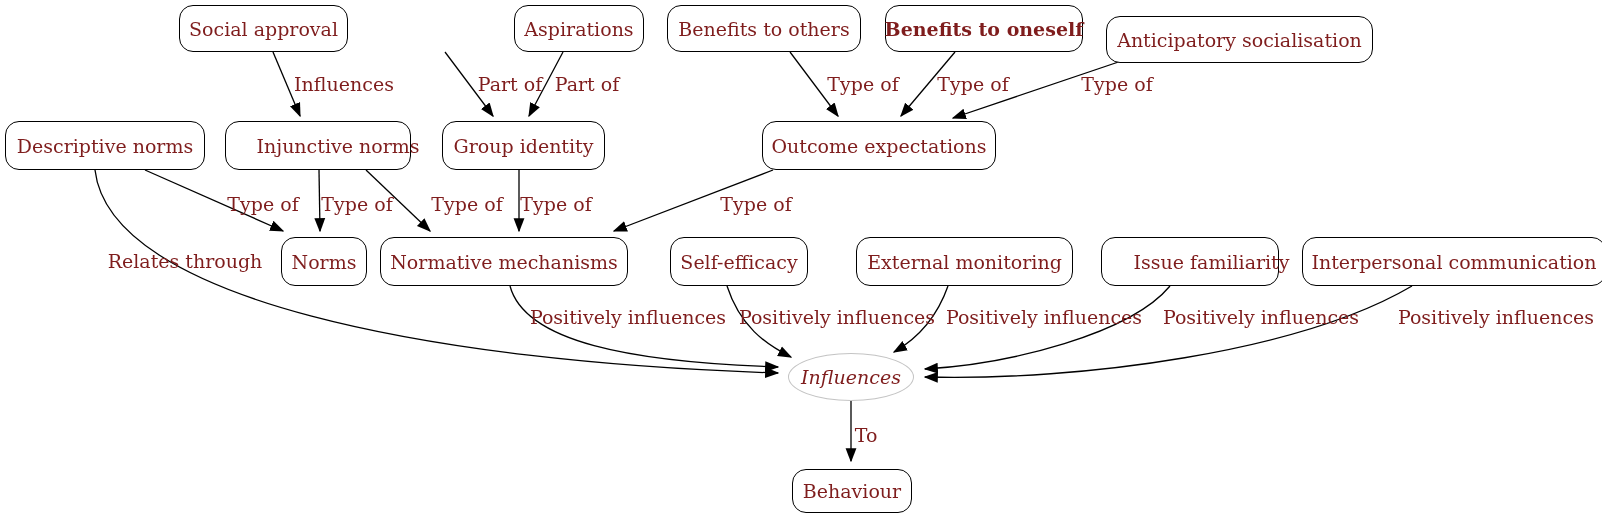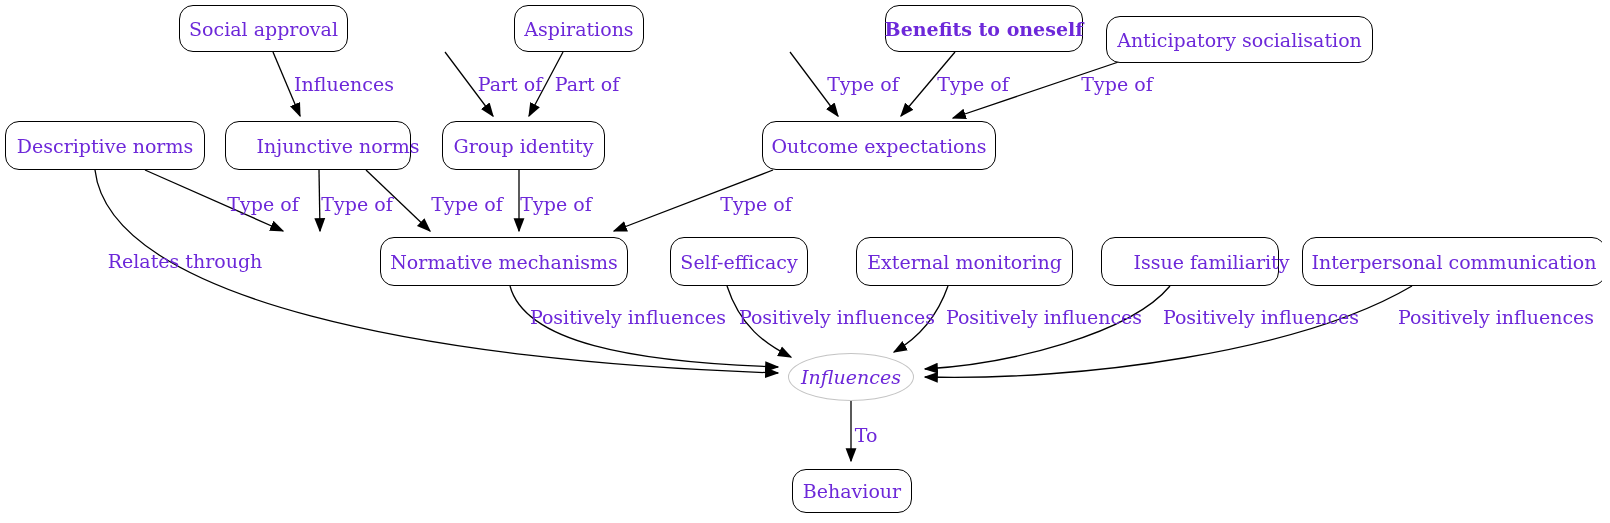--- a/index.html
+++ b/index.html
@@ -1,21 +1,21 @@
 <!DOCTYPE html>
 <html><head>
 <meta charset="utf-8">
 <style>
   html,body{margin:0;padding:0;background:#ffffff;}
   .canvas{
     position:relative;
     width:1602px;height:523px;
     background:#ffffff;
     font-family:"DejaVu Serif","Liberation Serif",serif;
-    color:#6d28d9;
+    color:#7f1d1d;
     overflow:hidden;
   }
   .edges{position:absolute;left:0;top:0;width:1610px;height:523px;}
   .node{
     position:absolute;
     display:flex;align-items:center;justify-content:center;
     border:1.5px solid #000;
     border-radius:14px;
     background:#fff;
     font-size:19px;
@@ -64,28 +64,30 @@
       <path d="M 727 286 C 740 326, 765 344, 791 357" marker-end="url(#arrow)"></path>
       <path d="M 948 286 C 936 320, 915 340, 894 352" marker-end="url(#arrow)"></path>
       <path d="M 1170 286 C 1130 334, 1010 364, 925 369" marker-end="url(#arrow)"></path>
       <path d="M 1412 286 C 1300 352, 1080 381, 925 377" marker-end="url(#arrow)"></path>
       <path d="M 851 401 L 851 461" marker-end="url(#arrow)"></path>
     </g>
   </svg>
 
   <div class="node" style="left:179px;top:5px;width:169px;height:47px;">Social approval</div>
   <div class="node" style="left:514px;top:5px;width:130px;height:47px;">Aspirations</div>
+  <div class="node" style="left:667px;top:5px;width:194px;height:47px;">Benefits to others</div>
   <div class="node" style="left:885px;top:5px;width:198px;height:47px;font-weight:bold;">Benefits to oneself</div>
   <div class="node" style="left:1106px;top:16px;width:267px;height:47px;">Anticipatory socialisation</div>
 
   <div class="node" style="left:5px;top:121px;width:200px;height:49px;">Descriptive norms</div>
   <div class="node" style="left:225px;top:121px;width:186px;height:49px;padding-left:40px;">Injunctive norms</div>
   <div class="node" style="left:762px;top:121px;width:234px;height:49px;">Outcome expectations</div>
   <div class="node" style="left:442px;top:121px;width:163px;height:49px;">Group identity</div>
 
+  <div class="node" style="left:281px;top:237px;width:86px;height:49px;">Norms</div>
   <div class="node" style="left:380px;top:237px;width:248px;height:49px;">Normative mechanisms</div>
   <div class="node" style="left:670px;top:237px;width:138px;height:49px;">Self-efficacy</div>
   <div class="node" style="left:856px;top:237px;width:217px;height:49px;border-radius:14px;">External monitoring</div>
   <div class="node" style="left:1101px;top:237px;width:178px;height:49px;padding-left:43px;">Issue familiarity</div>
   <div class="node" style="left:1302px;top:237px;width:304px;height:49px;">Interpersonal communication</div>
 
   <div class="node hub" style="left:788px;top:353px;width:126px;height:48px;">Influences</div>
   <div class="node" style="left:792px;top:469px;width:120px;height:44px;">Behaviour</div>
 
   <div class="edge-label" style="left:344px;top:84px;">Influences</div>

